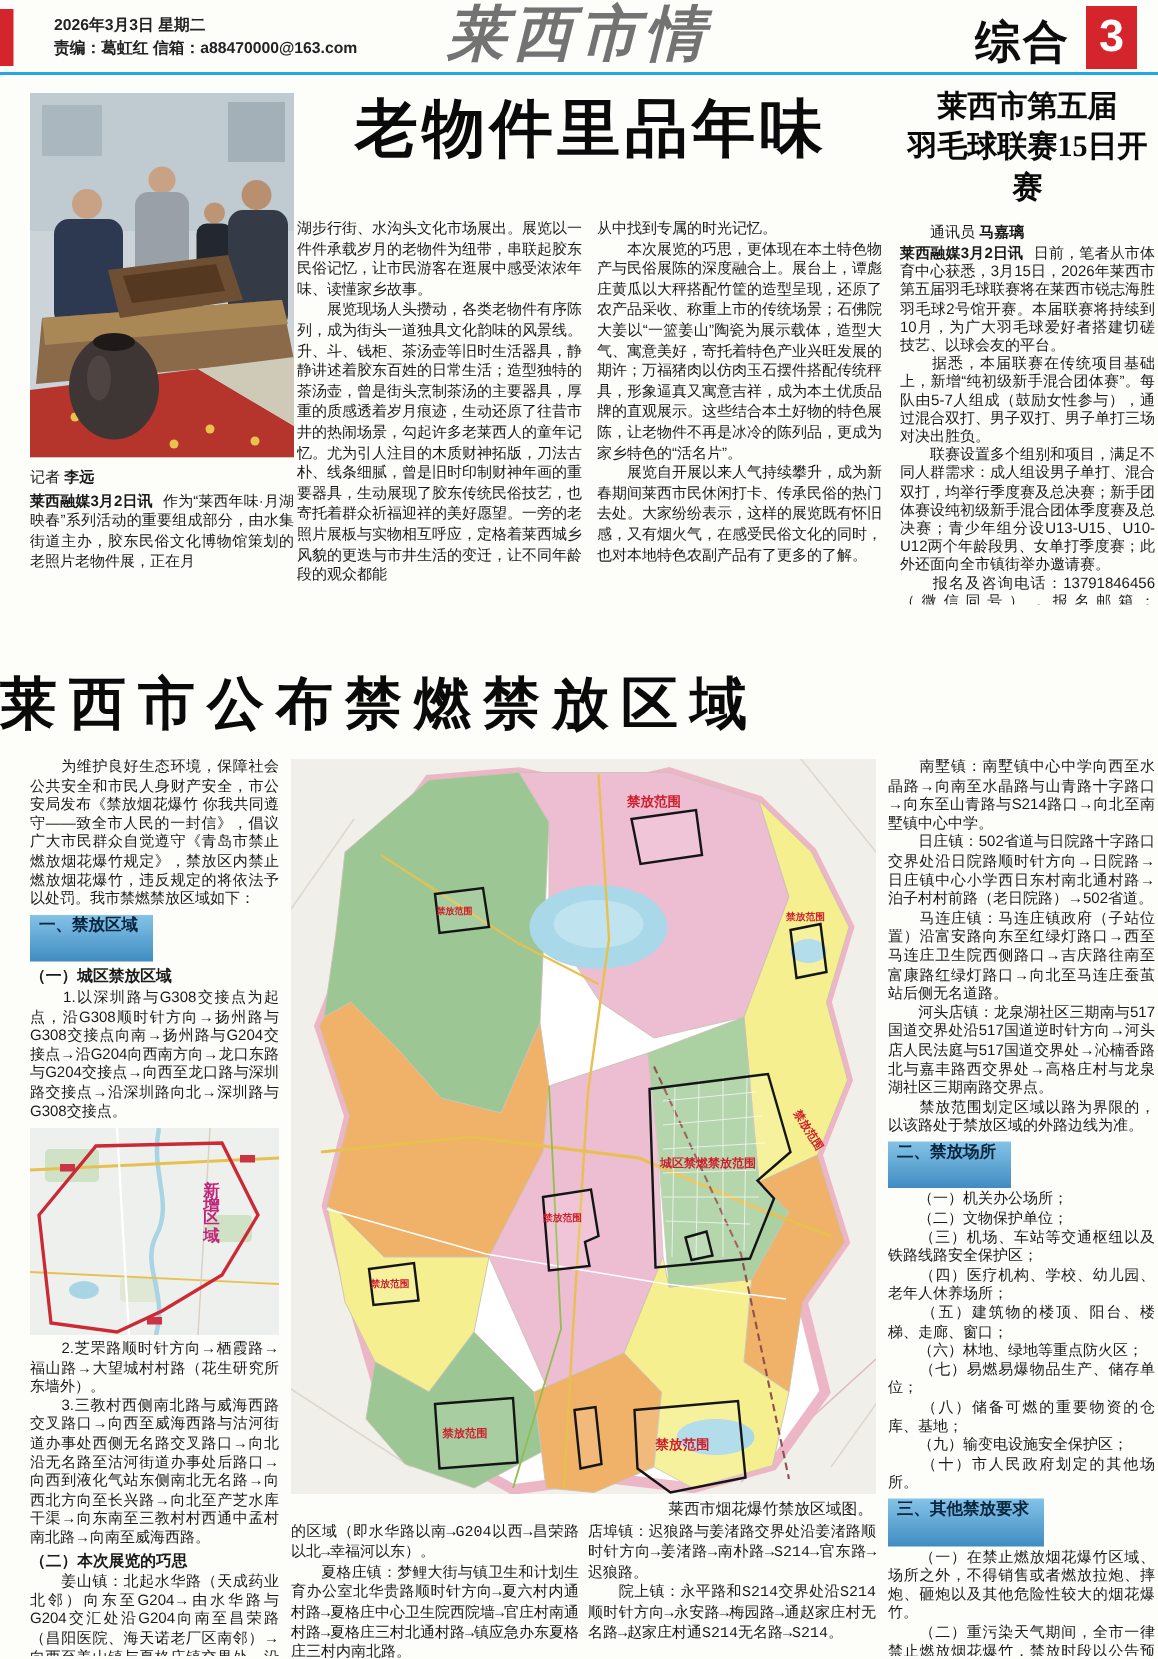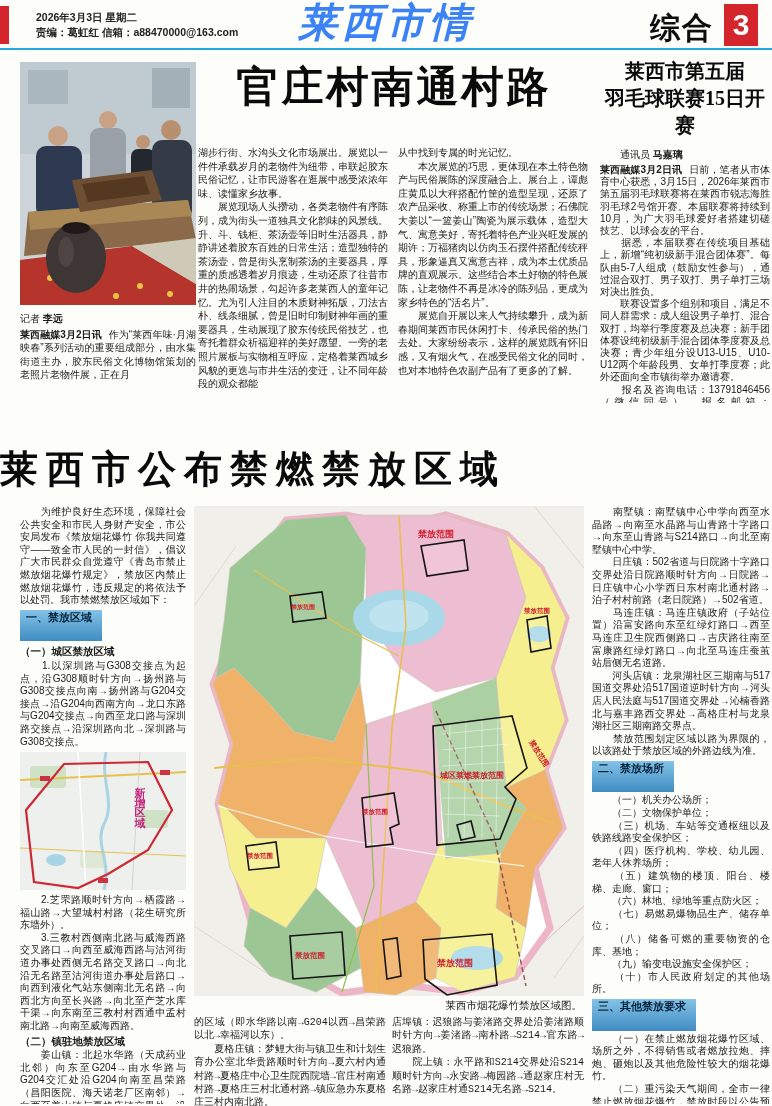--- a/index.html
+++ b/index.html
@@ -2,21 +2,21 @@
 <html><head>
 <meta charset="utf-8">
 <style>
   html,body{margin:0;padding:0;background:#e9e7e2;}
   .page{position:relative;width:772px;height:1106px;background:#fdfdfa;margin:0 auto;
         font-family:"Liberation Sans","DejaVu Sans",sans-serif;color:#1a1a1a;overflow:hidden;}
   
   .hdr-redbar{position:absolute;left:0;top:6px;width:9px;height:38px;background:#d5252c;}
   .hdr-meta{position:absolute;left:36px;top:10px;font-size:10.5px;font-weight:bold;line-height:15px;color:#222;}
   .hdr-masthead{position:absolute;left:0;right:0;top:0;text-align:center;font-size:40px;line-height:46px;
-        color:#3b82f6;font-family:"Liberation Serif","DejaVu Serif",serif;font-weight:900;font-style:italic;letter-spacing:4px;}
+        color:#737373;font-family:"Liberation Serif","DejaVu Serif",serif;font-weight:900;font-style:italic;letter-spacing:4px;}
   .hdr-section{position:absolute;right:58px;top:8px;font-size:30px;font-weight:900;color:#0d0d0d;letter-spacing:2px;}
   .hdr-pagenum{position:absolute;right:14px;top:4px;width:34px;height:42px;background:#d5252c;color:#fff;
         font-size:30px;font-weight:900;text-align:center;line-height:42px;}
   .hdr-rule{position:absolute;left:0;top:48px;width:772px;height:2px;background:#22a9e1;}
   
   .photo{position:absolute;left:20px;top:62px;width:176px;height:243px;}
   .a1-caption{position:absolute;left:20px;top:312px;width:176px;font-size:10px;line-height:13.5px;text-align:justify;}
   .byline{margin:0 0 2px 0;}
   .dateline{margin-right:7px;}
   .a1-title{position:absolute;left:198px;top:62px;width:392px;text-align:center;font-size:42px;line-height:50px;
@@ -98,21 +98,21 @@
       <ellipse cx="46" cy="190" rx="8" ry="15" fill="#5a504c" opacity="0.6"></ellipse>
     </g>
     <polygon points="112,184 176,176 176,222" fill="#cfc9b8"></polygon>
   </svg>
 
   <div class="a1-caption">
     <p class="byline"><span>记者</span> <b>李远</b></p>
     <p style="margin:0"><b class="dateline">莱西融媒3月2日讯</b><span>作为“莱西年味·月湖映春”系列活动的重要组成部分，由水集街道主办，胶东民俗文化博物馆策划的老照片老物件展，正在月</span></p>
   </div>
 
-  <div class="a1-title">官庄村南通村路</div>
+  <div class="a1-title">老物件里品年味</div>
   <div class="a1-col a1-col1">湖步行街、水沟头文化市场展出。展览以一件件承载岁月的老物件为纽带，串联起胶东民俗记忆，让市民游客在逛展中感受浓浓年味、读懂家乡故事。
 　　展览现场人头攒动，各类老物件有序陈列，成为街头一道独具文化韵味的风景线。升、斗、钱柜、茶汤壶等旧时生活器具，静静讲述着胶东百姓的日常生活；造型独特的茶汤壶，曾是街头烹制茶汤的主要器具，厚重的质感透着岁月痕迹，生动还原了往昔市井的热闹场景，勾起许多老莱西人的童年记忆。尤为引人注目的木质财神拓版，刀法古朴、线条细腻，曾是旧时印制财神年画的重要器具，生动展现了胶东传统民俗技艺，也寄托着群众祈福迎祥的美好愿望。一旁的老照片展板与实物相互呼应，定格着莱西城乡风貌的更迭与市井生活的变迁，让不同年龄段的观众都能</div>
   <div class="a1-col a1-col2">从中找到专属的时光记忆。
 　　本次展览的巧思，更体现在本土特色物产与民俗展陈的深度融合上。展台上，谭彪庄黄瓜以大秤搭配竹筐的造型呈现，还原了农产品采收、称重上市的传统场景；石佛院大姜以“一篮姜山”陶瓷为展示载体，造型大气、寓意美好，寄托着特色产业兴旺发展的期许；万福猪肉以仿肉玉石摆件搭配传统秤具，形象逼真又寓意吉祥，成为本土优质品牌的直观展示。这些结合本土好物的特色展陈，让老物件不再是冰冷的陈列品，更成为家乡特色的“活名片”。
 　　展览自开展以来人气持续攀升，成为新春期间莱西市民休闲打卡、传承民俗的热门去处。大家纷纷表示，这样的展览既有怀旧感，又有烟火气，在感受民俗文化的同时，也对本地特色农副产品有了更多的了解。</div>
 
   <div class="a2">
     <div class="a2-title">
       <div>莱西市第五届</div>
       <div>羽毛球联赛15日开赛</div>
@@ -143,21 +143,21 @@
       <line x1="58" y1="0" x2="66" y2="138" stroke="#ffffff" stroke-width="1.5"></line>
       <line x1="120" y1="0" x2="112" y2="138" stroke="#d8d2c6" stroke-width="1"></line>
       <rect x="20" y="24" width="10" height="5" fill="#cc3344"></rect>
       <rect x="140" y="18" width="10" height="5" fill="#cc3344"></rect>
       <rect x="78" y="126" width="10" height="5" fill="#cc3344"></rect>
       <polygon points="6,58 44,12 128,10 152,58 128,98 88,122 58,136 14,130" fill="none" stroke="#cc2936" stroke-width="2.2"></polygon>
       <text x="120" y="26" font-size="11" font-weight="bold" fill="#c2267c" style="writing-mode:tb" letter-spacing="10">新增区域</text>
     </svg>
     <p>　　2.芝罘路顺时针方向→栖霞路→福山路→大望城村村路（花生研究所东墙外）。</p>
     <p>　　3.三教村西侧南北路与威海西路交叉路口→向西至威海西路与沽河街道办事处西侧无名路交叉路口→向北沿无名路至沽河街道办事处后路口→向西到液化气站东侧南北无名路→向西北方向至长兴路→向北至产芝水库干渠→向东南至三教村村西通中孟村南北路→向南至威海西路。</p>
-    <div class="subhead">（二）镇驻地禁放区域</div>
+    <div class="subhead">（二）本次展览的巧思</div>
     <p>　　姜山镇：北起水华路（天成药业北邻）向东至G204→由水华路与G204交汇处沿G204向南至昌荣路（昌阳医院、海天诺老厂区南邻）→向西至姜山镇与夏格庄镇交界处→沿幸福河向北至姜山湿地西→向北与水华路延长线所组成</p>
   </div>
 
   <svg class="bigmap" viewBox="0 0 390 490">
     <rect width="390" height="490" fill="#f1efe9"></rect>
     <g stroke="#ddd8ce" stroke-width="1">
       <line x1="0" y1="420" x2="80" y2="472"></line>
         <line x1="0" y1="100" x2="42" y2="40"></line>
       <line x1="340" y1="0" x2="390" y2="62"></line>
         <line x1="360" y1="472" x2="390" y2="430"></line>

